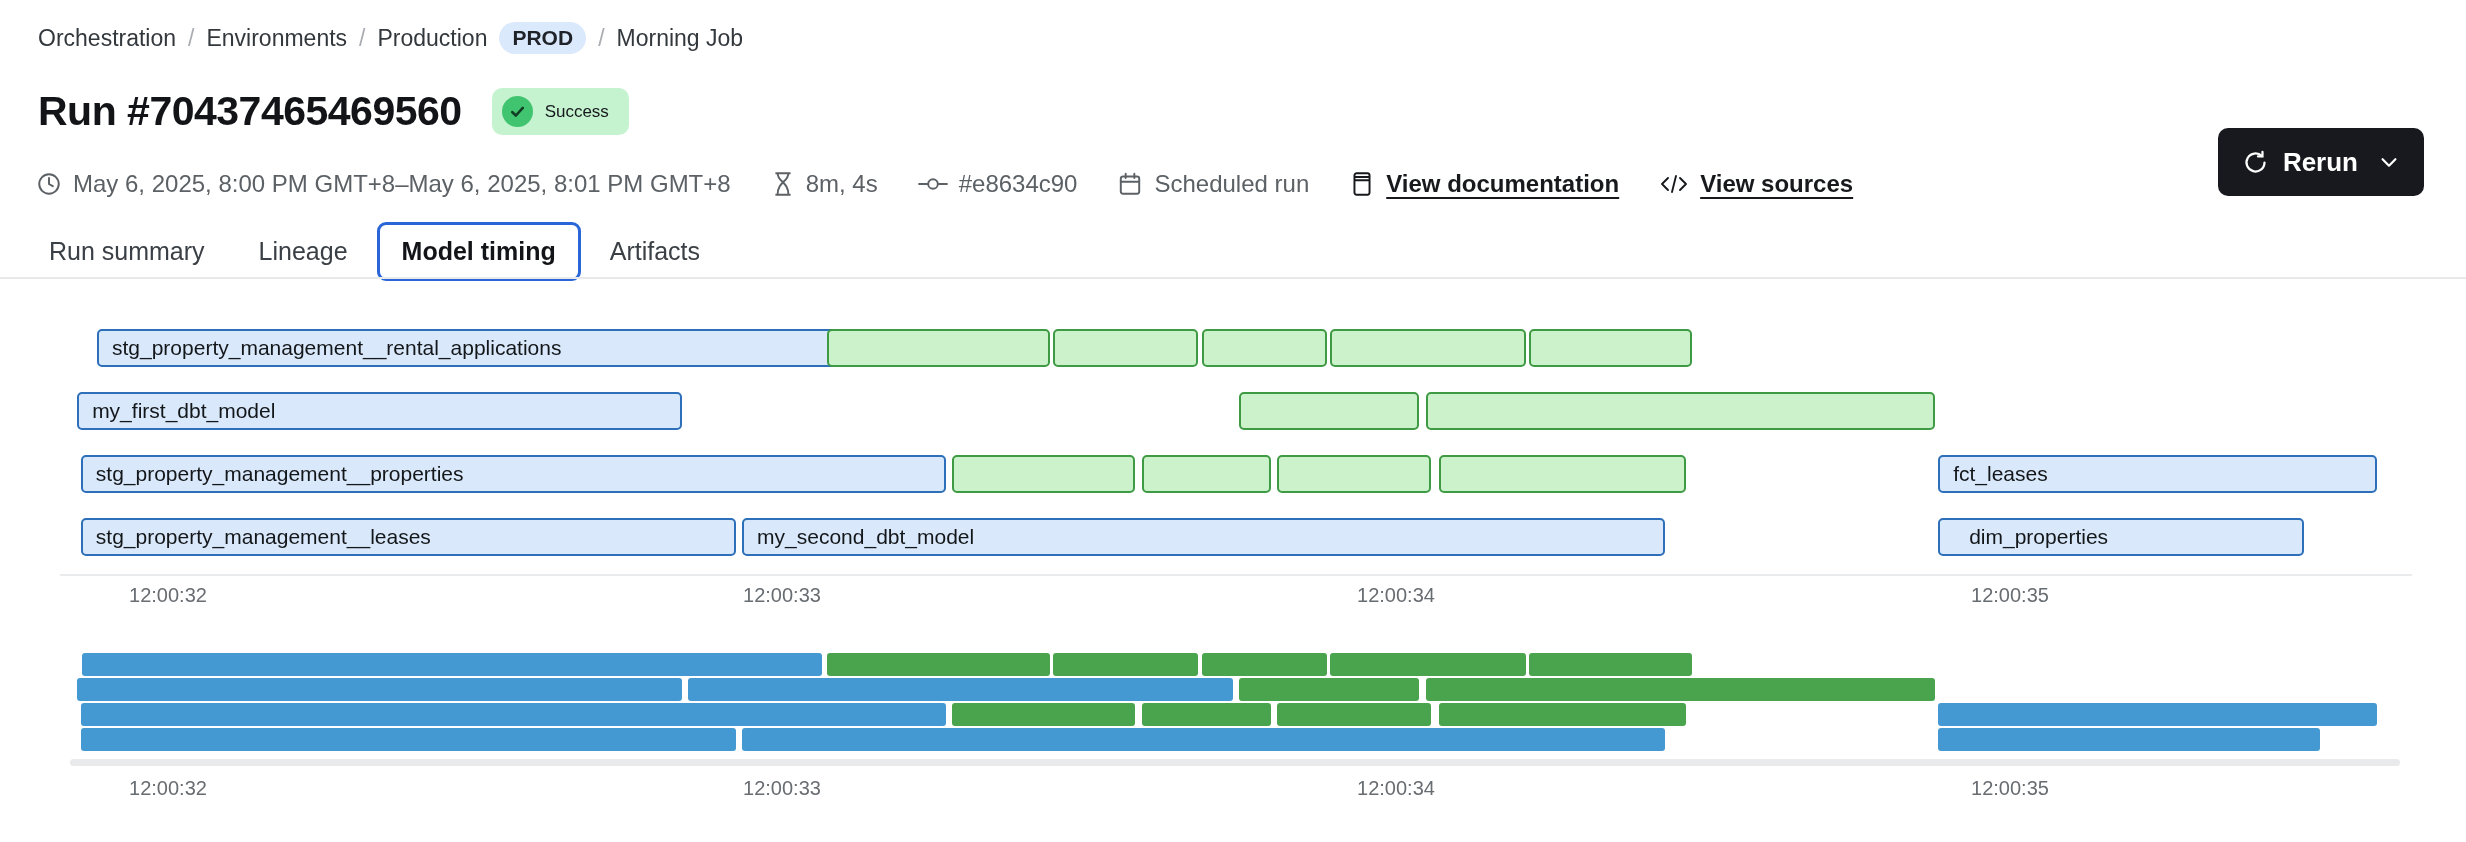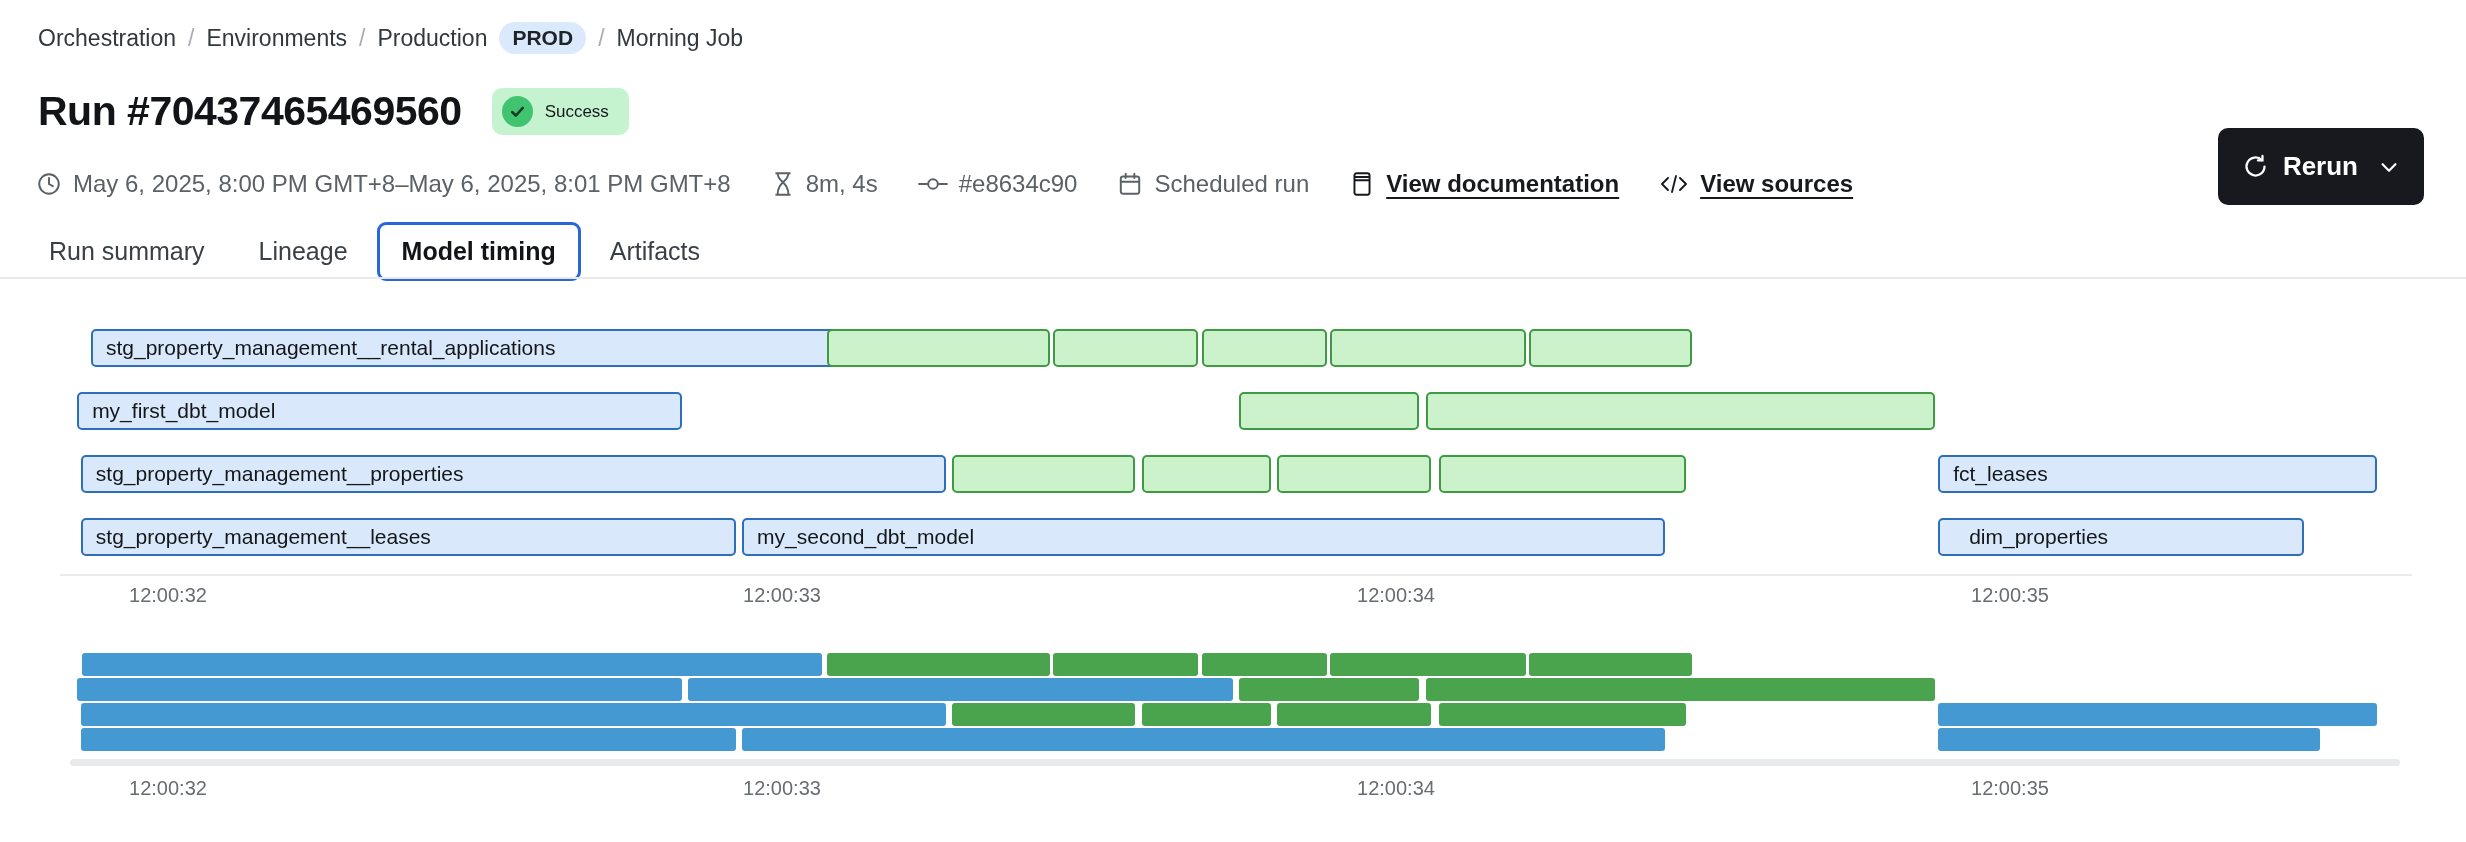--- a/index.html
+++ b/index.html
@@ -17,21 +17,21 @@
 
   
   .title-row { left:38px; top:88px; display:flex; align-items:center; gap:30px; }
   .run-title { font-size:41px; font-weight:600; letter-spacing:-0.5px; color:#121418; }
   .status-badge { display:flex; align-items:center; gap:12px; background:#c6f3cf;
                   border-radius:10px; padding:8px 20px 8px 10px; font-size:17px;
                   font-weight:500; color:#15181c; }
   .status-circle { width:31px; height:31px; border-radius:50%; background:#41c46f;
                    display:flex; align-items:center; justify-content:center; }
 
-  .rerun-btn { right:42px; top:128px; height:77px; background:#17191e; color:#fff;
+  .rerun-btn { right:42px; top:128px; height:68px; background:#17191e; color:#fff;
                border:none; border-radius:10px; display:flex; align-items:center;
                gap:14px; padding:0 24px; font-size:26px; font-weight:600;
                font-family:"Liberation Sans", sans-serif; cursor:pointer; }
 
   
   .meta-row { left:36px; top:170px; display:flex; align-items:center; gap:40px;
               font-size:24px; color:#5c6166; }
   .meta-item { display:flex; align-items:center; gap:11px; }
   .meta-link { color:#17191c; font-weight:600; text-decoration:underline;
                text-underline-offset:5px; text-decoration-thickness:2px; cursor:pointer; }
@@ -164,21 +164,21 @@
 
 <div class="abs tab-bar" id="tab-bar">
     <div class="tab">Run summary</div>
     <div class="tab">Lineage</div>
     <div class="tab active">Model timing</div>
     <div class="tab">Artifacts</div>
   </div>
 <div class="abs tab-divider"></div>
 
 <div class="abs gantt-main" id="gantt-main">
-    <div class="bar blue" style="left: 91px; width: 884px; top: 0px;">
+    <div class="bar blue" style="left: 97px; width: 884px; top: 0px;">
       <span>stg_property_management__rental_applications</span>
     </div>
     <div class="bar green" style="left: 826.822px; width: 222.882px; top: 0px;"></div>
     <div class="bar green" style="left: 1052.77px; width: 144.904px; top: 0px;"></div>
     <div class="bar green" style="left: 1201.98px; width: 124.642px; top: 0px;"></div>
     <div class="bar green" style="left: 1329.69px; width: 195.866px; top: 0px;"></div>
     <div class="bar green" style="left: 1528.62px; width: 163.324px; top: 0px;"></div>
     <div class="bar blue" style="left: 77.128px; width: 604.79px; top: 63px;">
       <span>my_first_dbt_model</span>
     </div>

